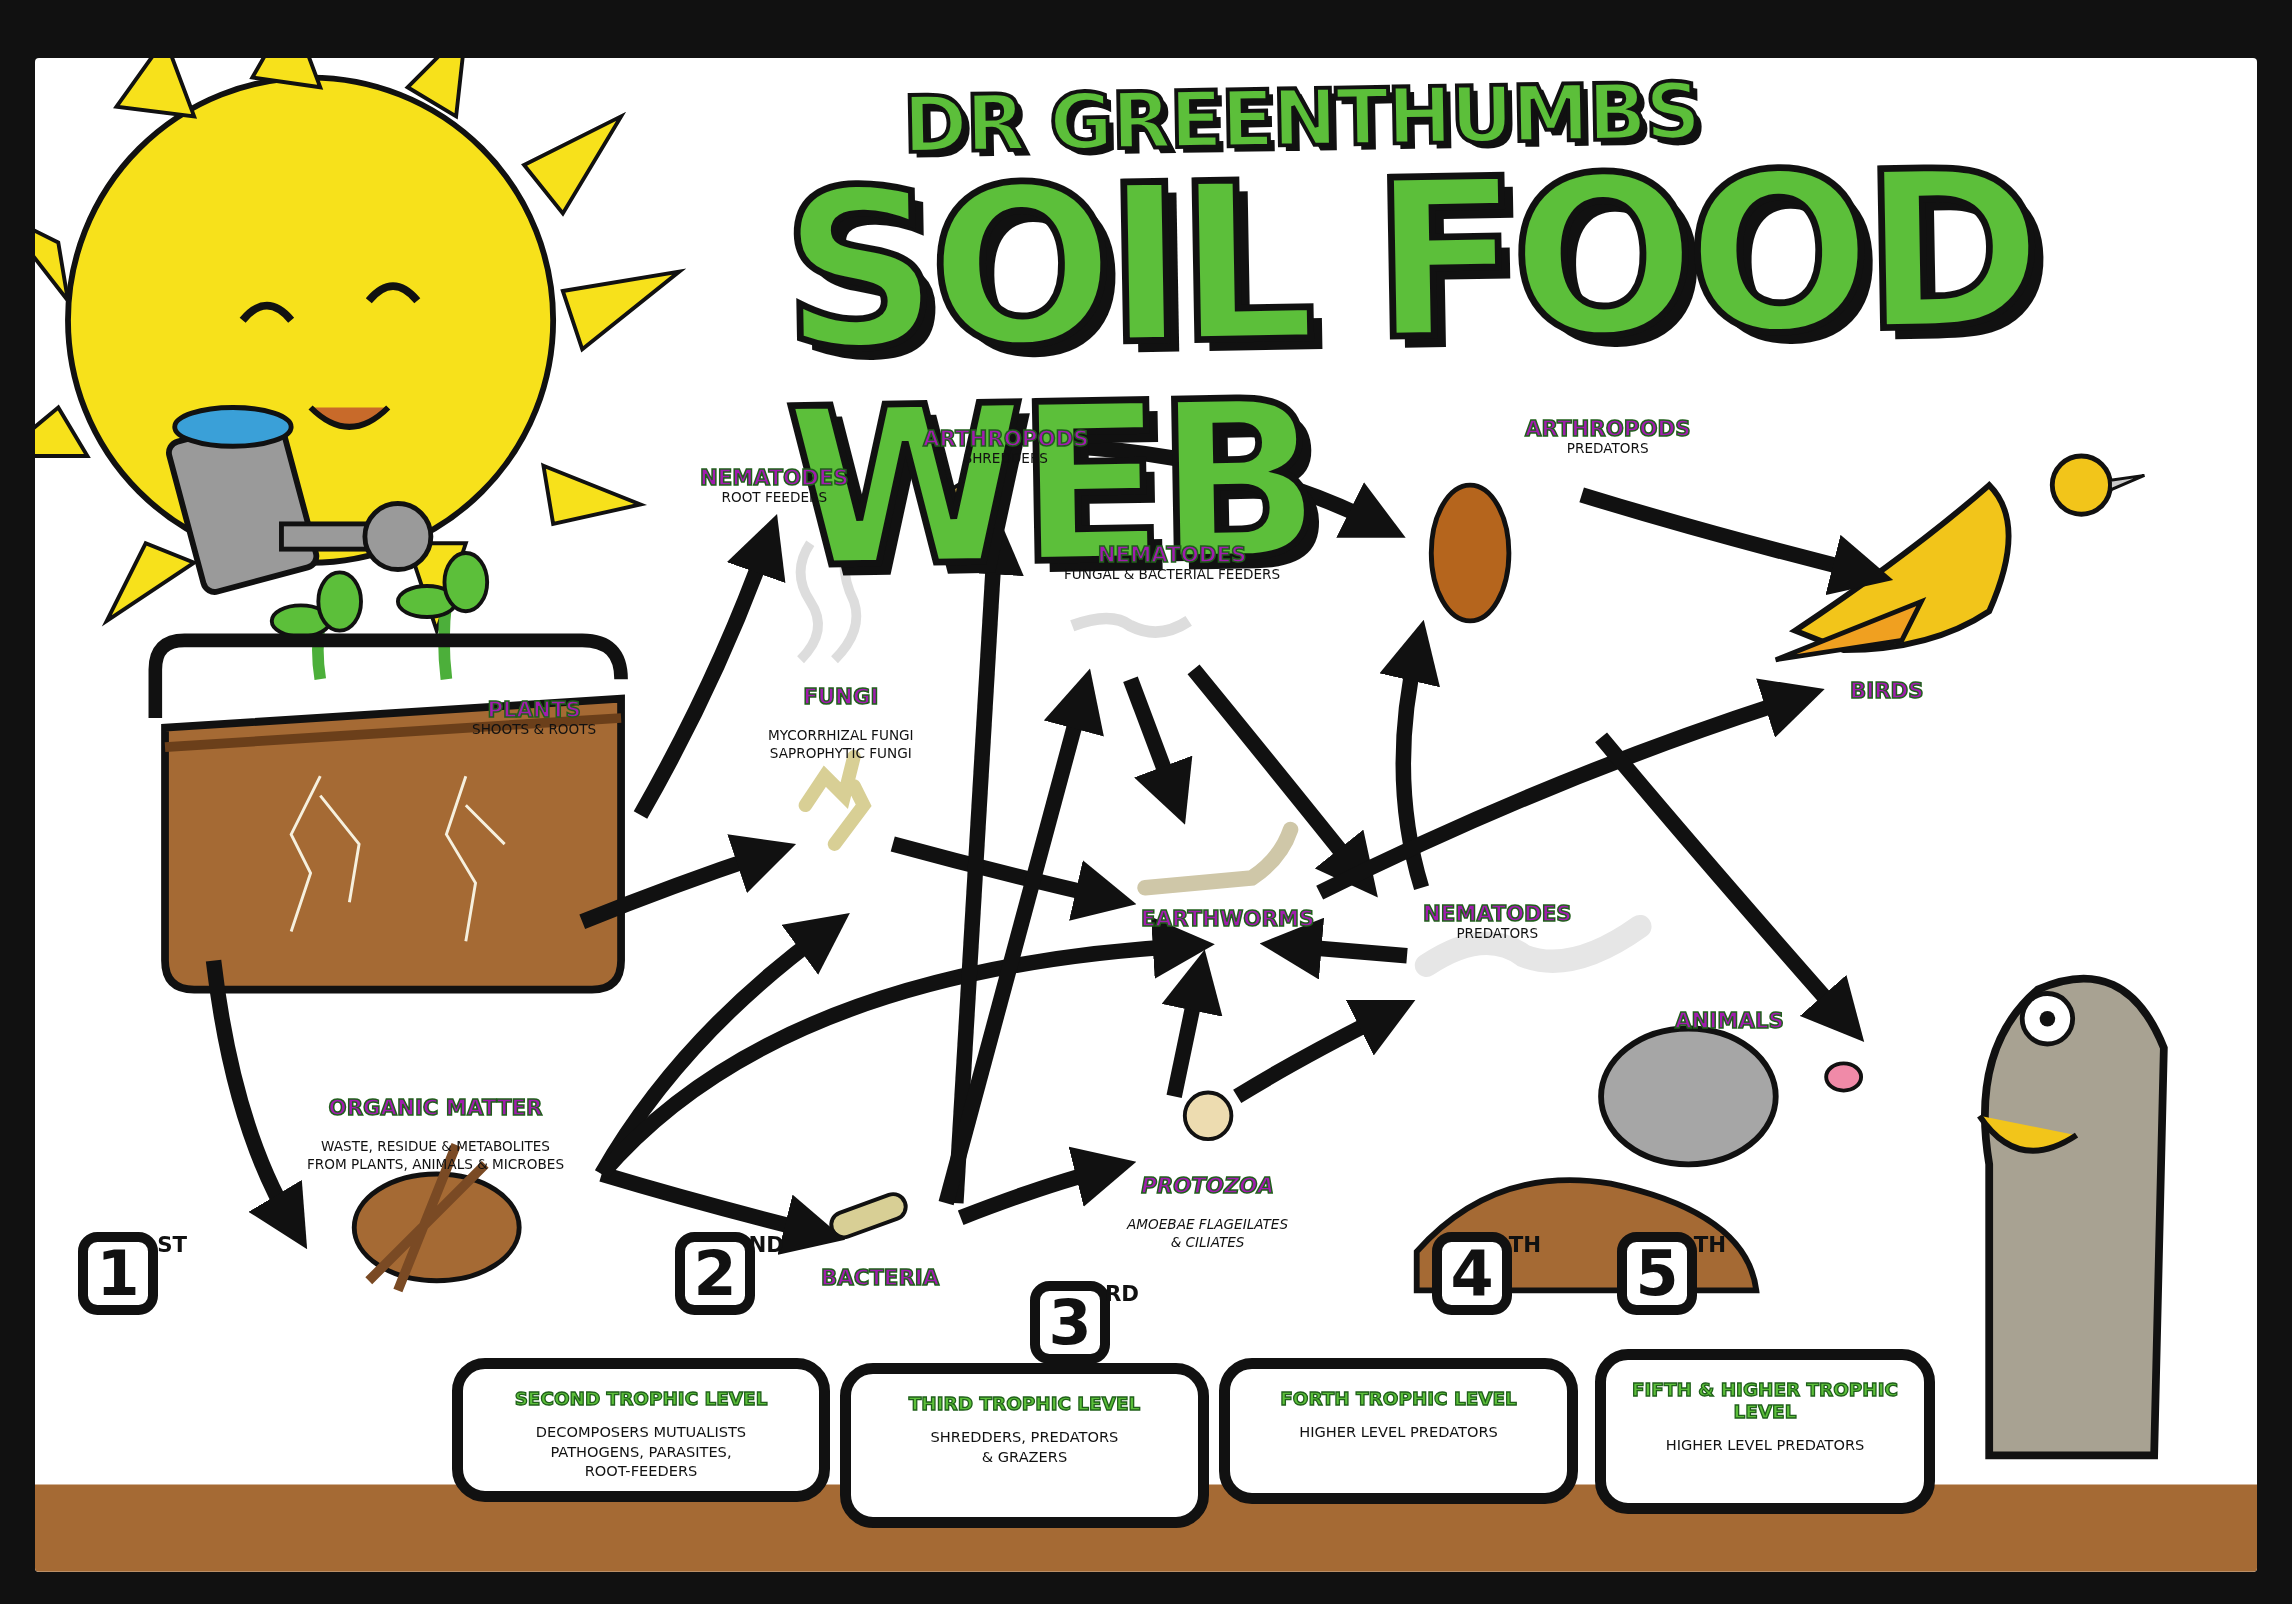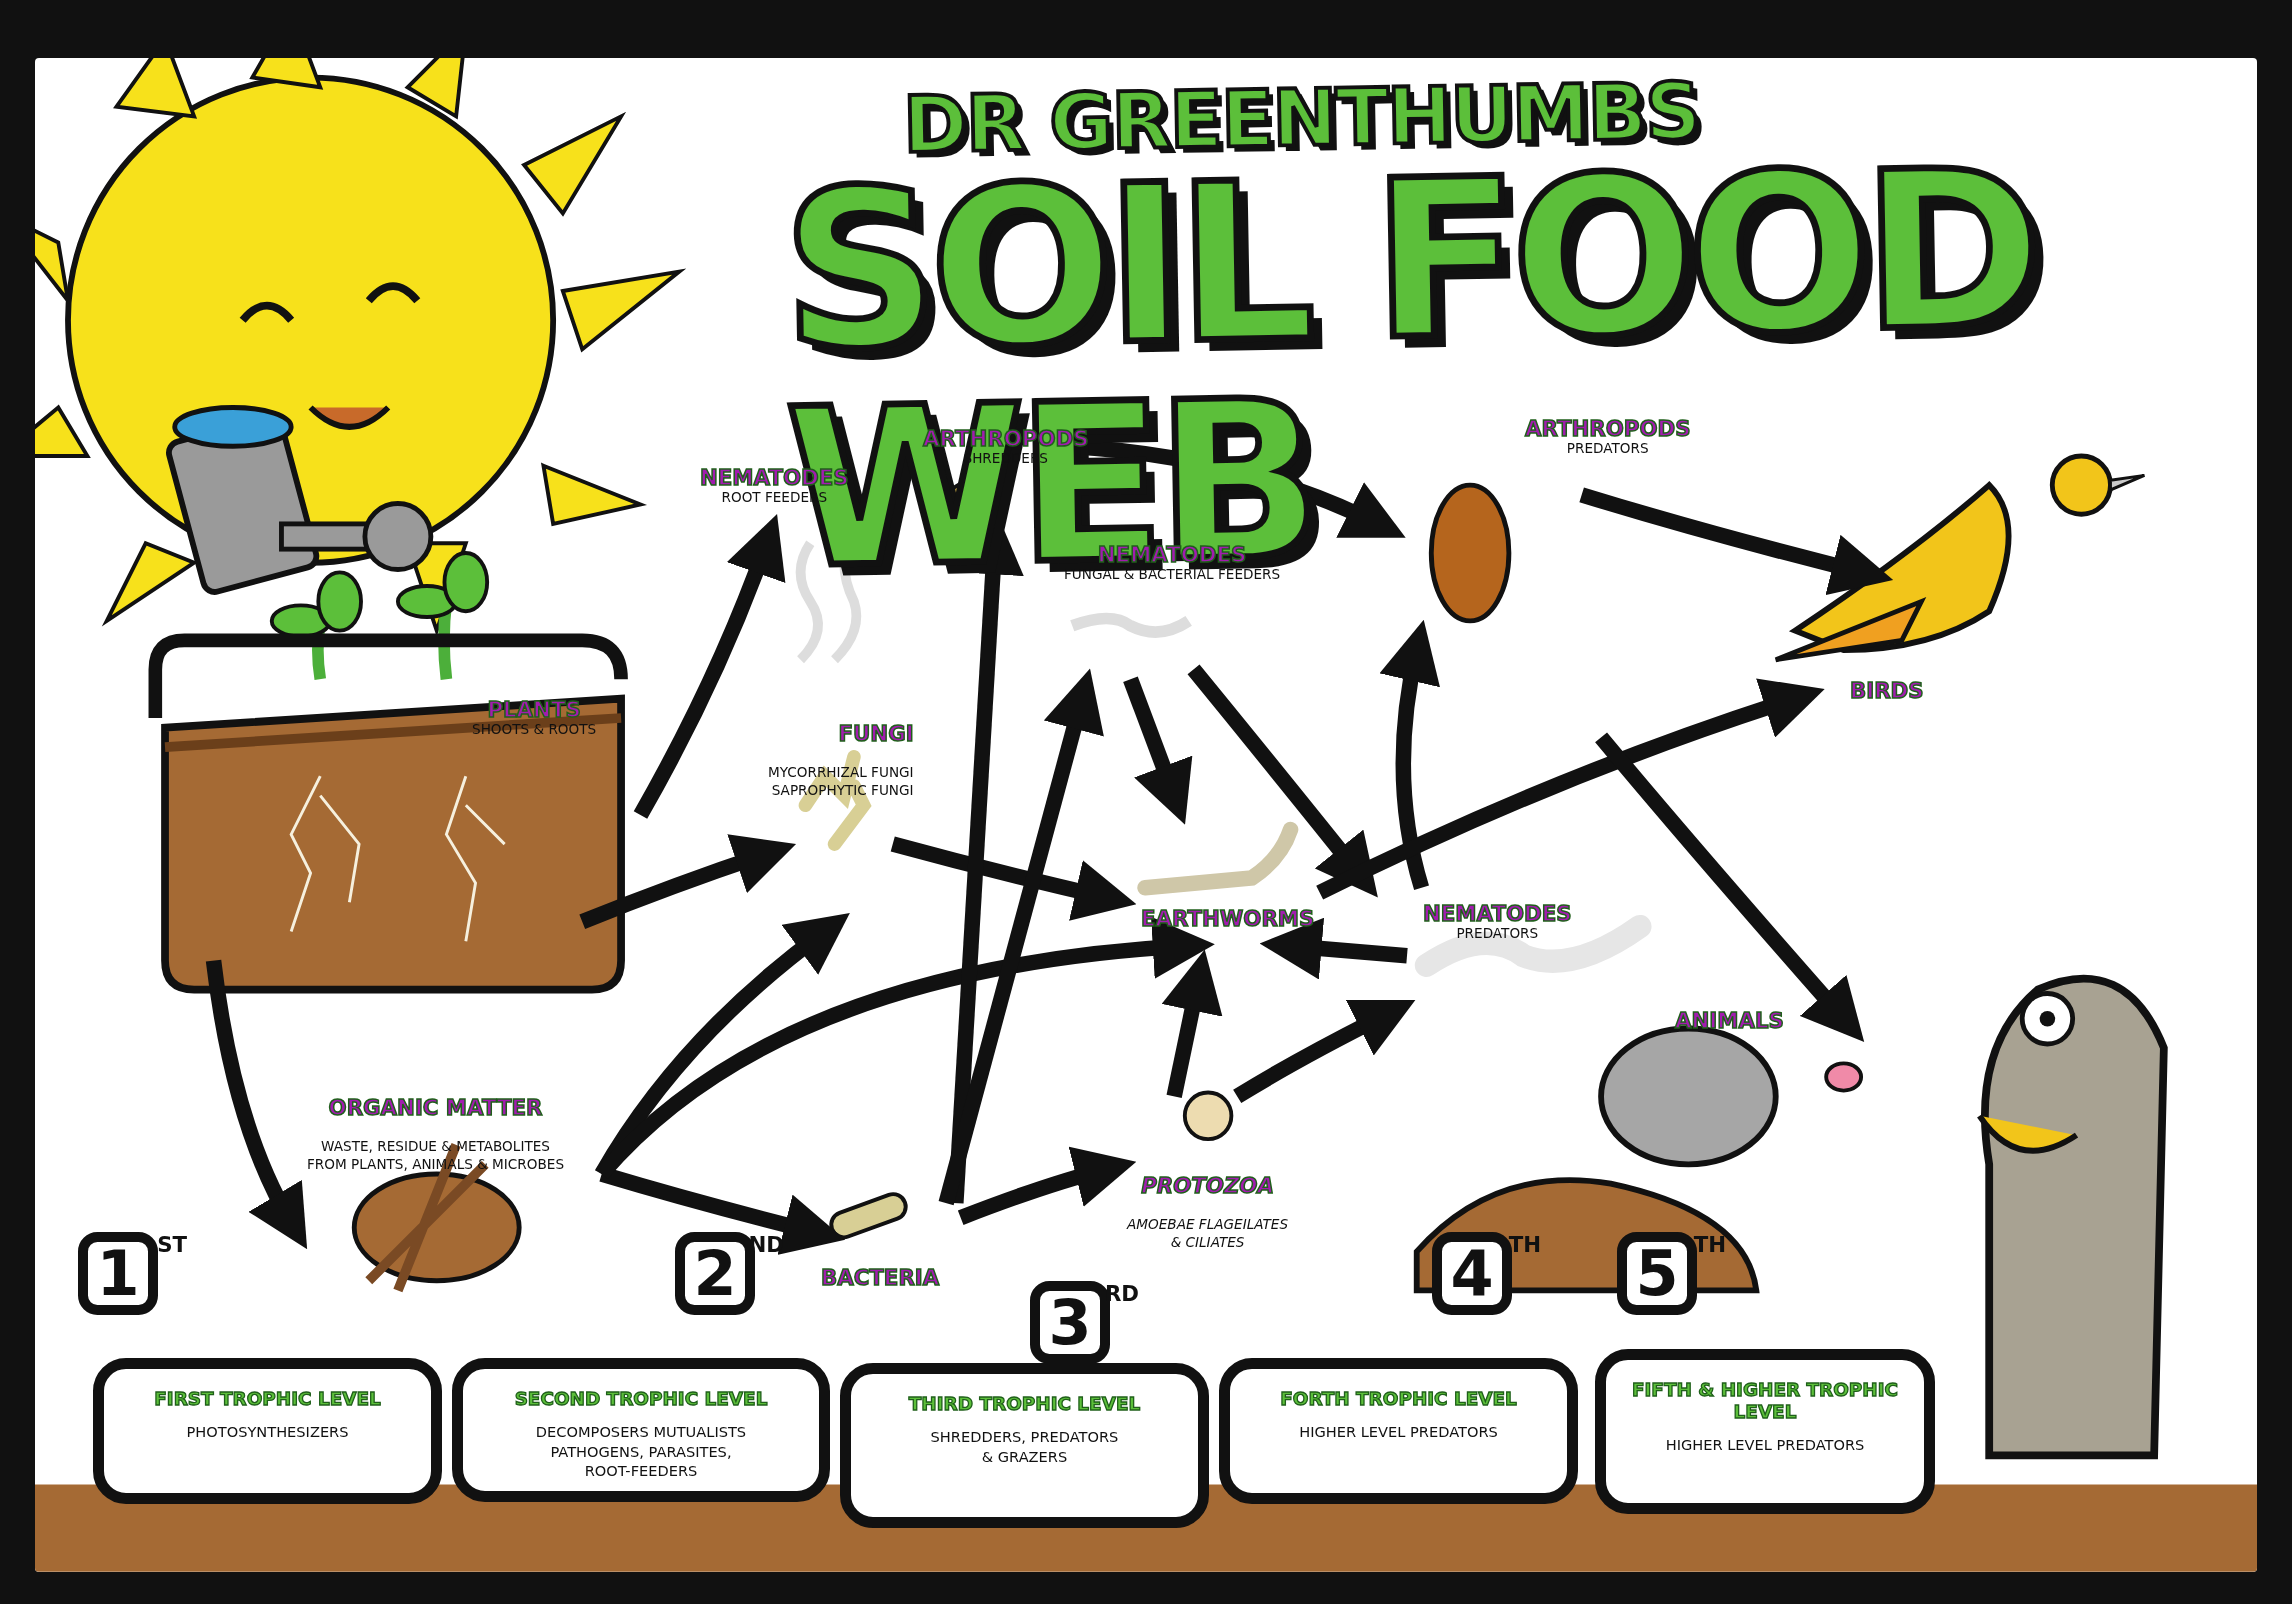--- a/index.html
+++ b/index.html
@@ -156,21 +156,21 @@
     <div class="name">NEMATODES</div>
     <div class="sub">FUNGAL &amp; BACTERIAL FEEDERS</div>
   </div>
   <div class="node" style="left:1490px;top:359px;">
     <div class="name">ARTHROPODS</div>
     <div class="sub">PREDATORS</div>
   </div>
   <div class="node" style="left:1815px;top:621px;">
     <div class="name">BIRDS</div>
   </div>
-  <div class="node" style="left:733px;top:645px;white-space:pre-line;text-align:right;">
+  <div class="node" style="left:733px;top:608px;white-space:pre-line;">
     <div class="name">FUNGI</div>
     <div class="sub">MYCORRHIZAL FUNGI
 SAPROPHYTIC FUNGI</div>
   </div>
   <div class="node" style="left:1106px;top:849px;">
     <div class="name">EARTHWORMS</div>
   </div>
   <div class="node" style="left:1388px;top:844px;">
     <div class="name">NEMATODES</div>
     <div class="sub">PREDATORS</div>
@@ -206,24 +206,20 @@
   </div>
   <div class="badge" style="left:1397px;top:1174px;">
     <span class="num">4</span>
     <span class="sup">TH</span>
   </div>
   <div class="badge" style="left:1582px;top:1174px;">
     <span class="num">5</span>
     <span class="sup">TH</span>
   </div>
 
-  <div class="tbox" style="left:58px;top:1300px;width:349px;height:146px;">
-    <div class="tname">FIRST TROPHIC LEVEL</div>
-    <div class="tdesc">PHOTOSYNTHESIZERS</div>
-  </div>
   <div class="tbox" style="left:417px;top:1300px;width:378px;height:144px;">
     <div class="tname">SECOND TROPHIC LEVEL</div>
     <div class="tdesc">DECOMPOSERS MUTUALISTS
 PATHOGENS, PARASITES,
 ROOT-FEEDERS</div>
   </div>
   <div class="tbox" style="left:805px;top:1305px;width:369px;height:165px;">
     <div class="tname">THIRD TROPHIC LEVEL</div>
     <div class="tdesc">SHREDDERS, PREDATORS
 &amp; GRAZERS</div>

